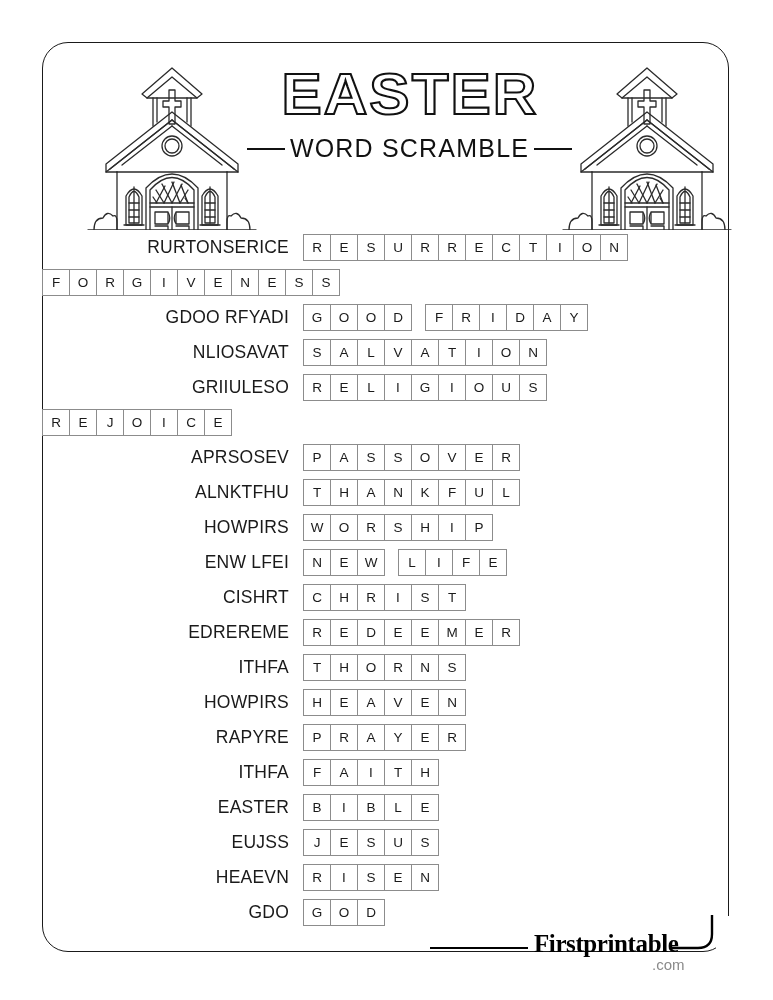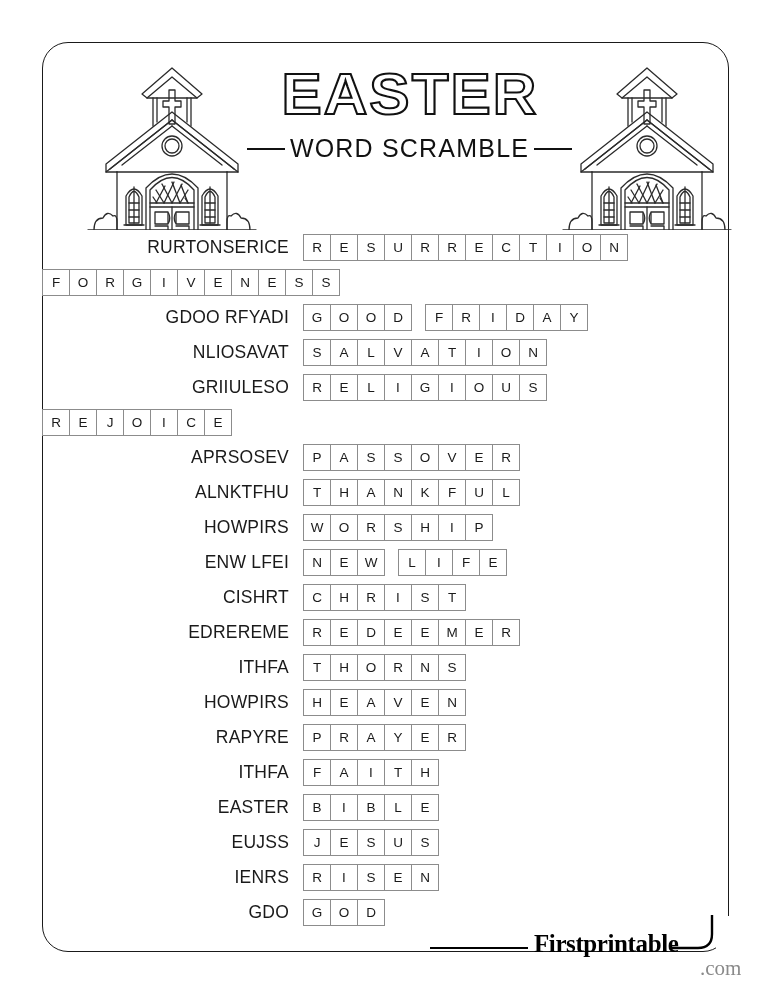--- a/index.html
+++ b/index.html
@@ -168,25 +168,24 @@
     font-weight: bold;
     font-size: 25px;
     letter-spacing: -0.4px;
     color: #000000;
     white-space: nowrap;
   }
   .logo-dotcom {
     position: absolute;
     left: 222px;
     top: 36px;
-    font-family: Liberation Serif, serif;
-    font-size: 21px;
+    font-family: Liberation Sans, sans-serif;
+    font-size: 15px;
     color: #8a8a8a;
     white-space: nowrap;
-    margin-left: 48px;
   }
   .logo-curve {
     position: absolute;
     left: 238px;
     top: -5px;
     width: 70px;
     height: 48px;
   }
 </style>
 </head>
@@ -610,21 +609,21 @@
           <div class="grp">
             <div class="cell">J</div>
             <div class="cell">E</div>
             <div class="cell">S</div>
             <div class="cell">U</div>
             <div class="cell">S</div>
           </div>
         </div>
       </div>
       <div class="row">
-        <div class="scrambled">IENRS</div>
+        <div class="scrambled">HEAEVN</div>
         <div class="boxes">
           <div class="grp">
             <div class="cell">R</div>
             <div class="cell">I</div>
             <div class="cell">S</div>
             <div class="cell">E</div>
             <div class="cell">N</div>
           </div>
         </div>
       </div>

